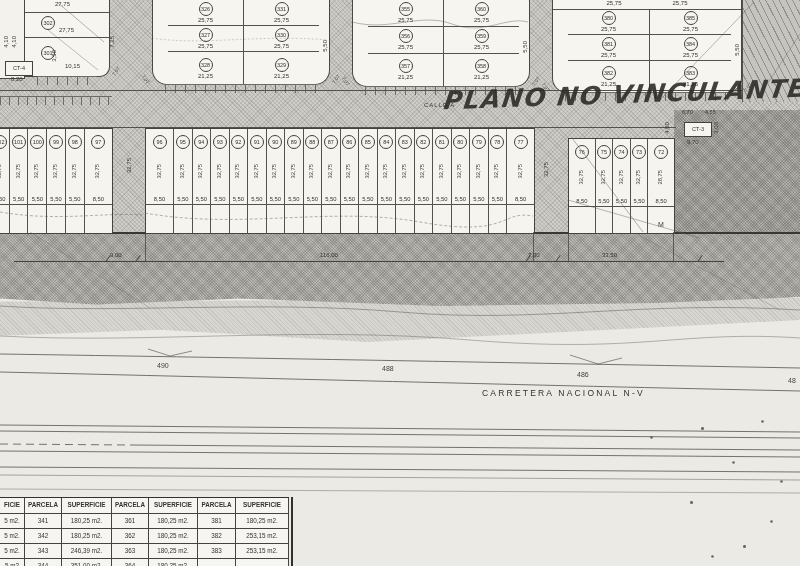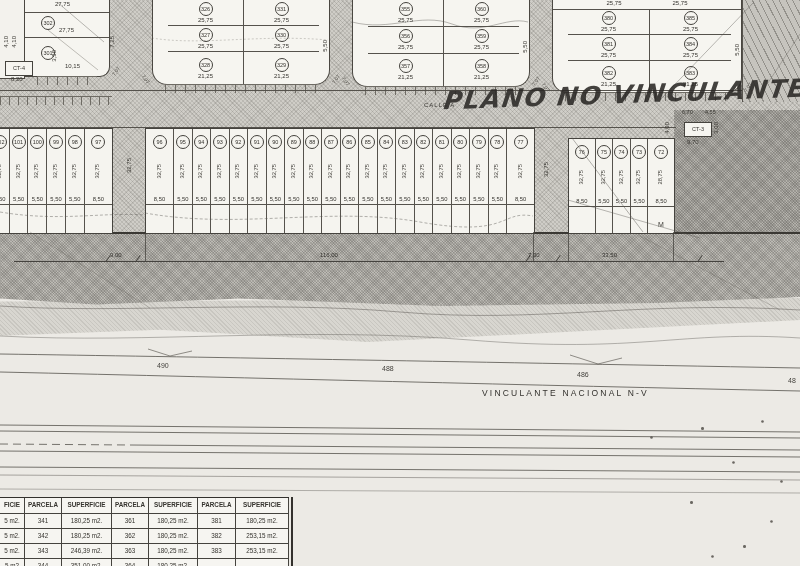--- a/index.html
+++ b/index.html
@@ -551,21 +551,21 @@
   <div class="dtick" style="left:696px"></div>
   <span class="roaddim" style="left:110px">9,00</span>
   <span class="roaddim" style="left:320px">116,00</span>
   <span class="roaddim" style="left:528px">7,30</span>
   <span class="roaddim" style="left:602px">33,50</span>
 
   <span class="clabel" style="left:157px;top:362px">490</span>
   <span class="clabel" style="left:382px;top:365px">488</span>
   <span class="clabel" style="left:577px;top:371px">486</span>
   <span class="clabel" style="left:788px;top:377px">48</span>
-  <span class="carretera">VINCULANTE NACIONAL N-V</span>
+  <span class="carretera">CARRETERA NACIONAL N-V</span>
 
   <svg class="overlay" width="800" height="566" viewBox="0 0 800 566">
     <g stroke="#56534d" fill="none" stroke-width="0.8">
       <path d="M57,2 L104,42" opacity="0.5"></path>
       <path d="M48,30 L98,70" opacity="0.45"></path>
       <path d="M152,38 C200,46 260,34 328,40" opacity="0.35" stroke-dasharray="2 2"></path>
       <path d="M352,22 C390,32 420,12 452,24 S505,16 528,22" opacity="0.5"></path>
       <path d="M754,2 L660,100" opacity="0.5"></path>
       <path d="M800,34 L762,92" opacity="0.4"></path>
       <path d="M0,212 C60,222 100,212 145,215" opacity="0.55" stroke-dasharray="3 2"></path>

